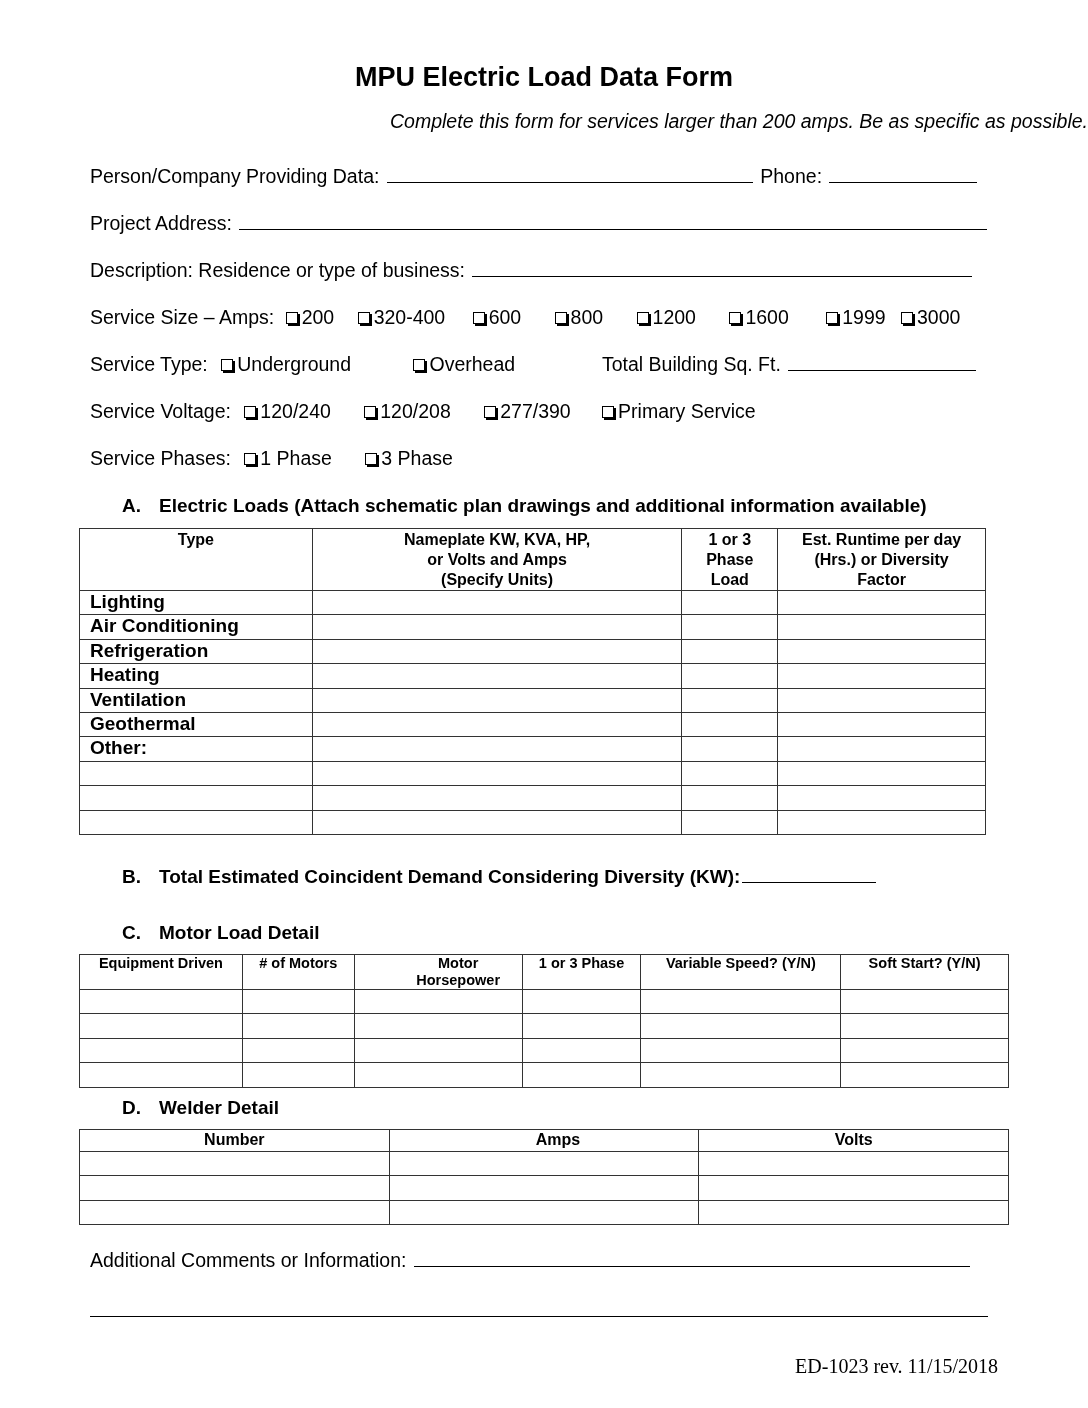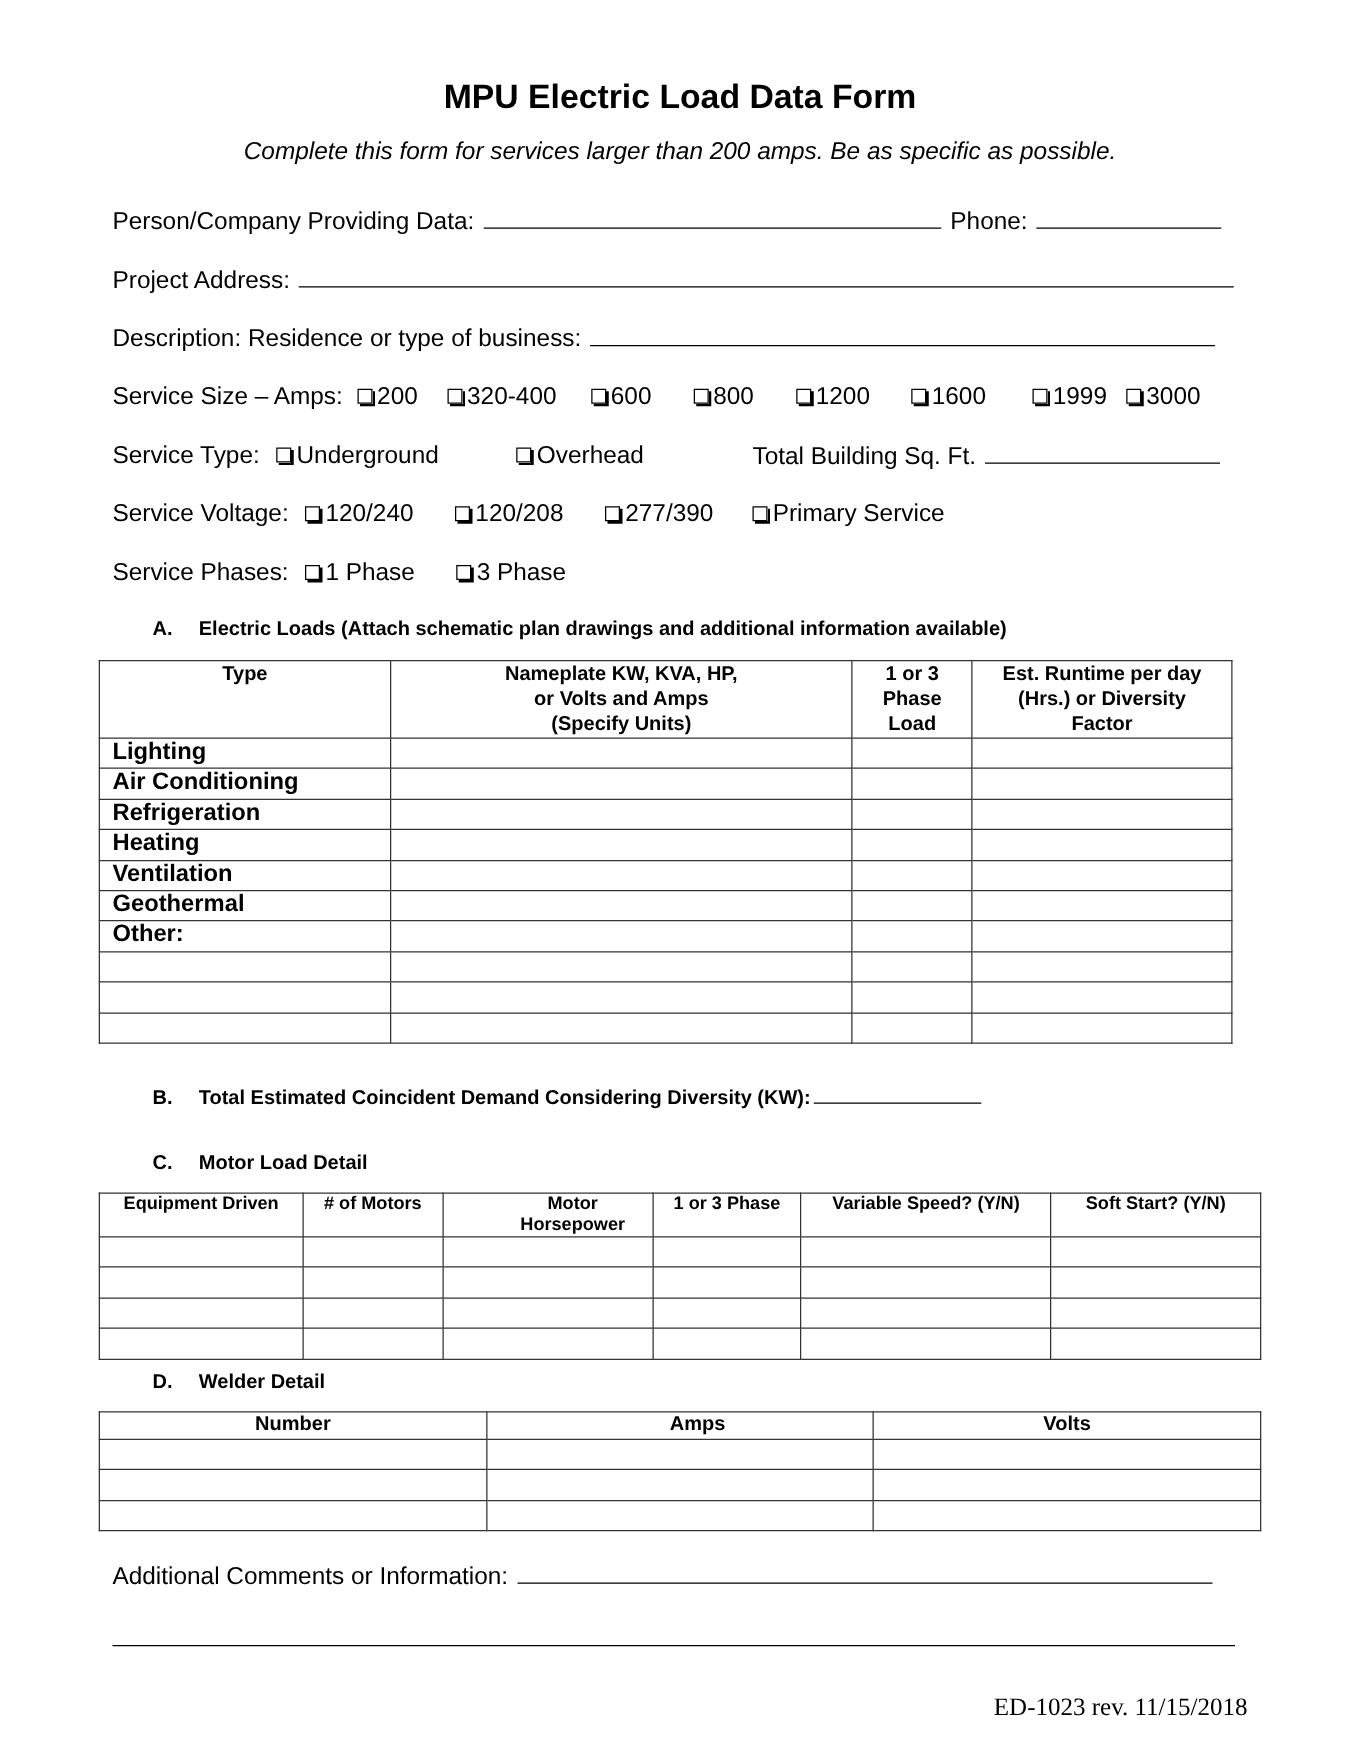--- a/index.html
+++ b/index.html
@@ -1,25 +1,25 @@
 <!DOCTYPE html>
 <html><head>
 <meta charset="utf-8">
 <style>
   * { box-sizing: border-box; margin: 0; padding: 0; }
   html, body { width: 1088px; height: 1408px; background: #ffffff; }
   body { font-family: "Liberation Sans", sans-serif; color: #000; position: relative; overflow: hidden; }
   .abs { position: absolute; }
   .title { left: 0; width: 1088px; top: 62px; text-align: center; font-size: 27px; font-weight: bold; }
-  .subtitle { left: 0; width: 1088px; top: 110px; text-align: center; font-size: 19.5px; font-style: italic; }
+  .subtitle { left: 0; width: 1088px; top: 110px; text-align: right; font-size: 19.5px; font-style: italic; }
   .line { left: 90px; font-size: 19.5px; white-space: nowrap; }
   .blank { display: inline-block; border-bottom: 1.5px solid #000; height: 18px; vertical-align: baseline; margin: 0 2px; }
   .opt { display: inline-block; }
   .cb { display: inline-block; width: 12px; height: 12px; border: 1.6px solid #000; box-shadow: 2px 2px 0 #000; margin-right: 4px; vertical-align: 0px; }
-  .sec { left: 122px; font-size: 16px; font-weight: bold; white-space: nowrap; }
+  .sec { left: 122px; font-size: 19px; font-weight: bold; white-space: nowrap; }
   .sec .letter { display: inline-block; width: 37px; }
   table { position: absolute; border-collapse: collapse; }
   td, th { border: 1.3px solid #333; }
   th { font-weight: bold; text-align: center; vertical-align: top; }
   .tA th { font-size: 16px; line-height: 20px; padding-top: 1px; }
   .tA td { height: 24.4px; font-size: 19px; font-weight: bold; padding-left: 10px; line-height: 22px; vertical-align: top; }
   .tC th { font-size: 14.5px; height: 19px; line-height: 17px; }
   .tC td { height: 24.4px; }
   .tD th { font-size: 16px; height: 22px; line-height: 20px; }
   .tD td { height: 24.4px; }

